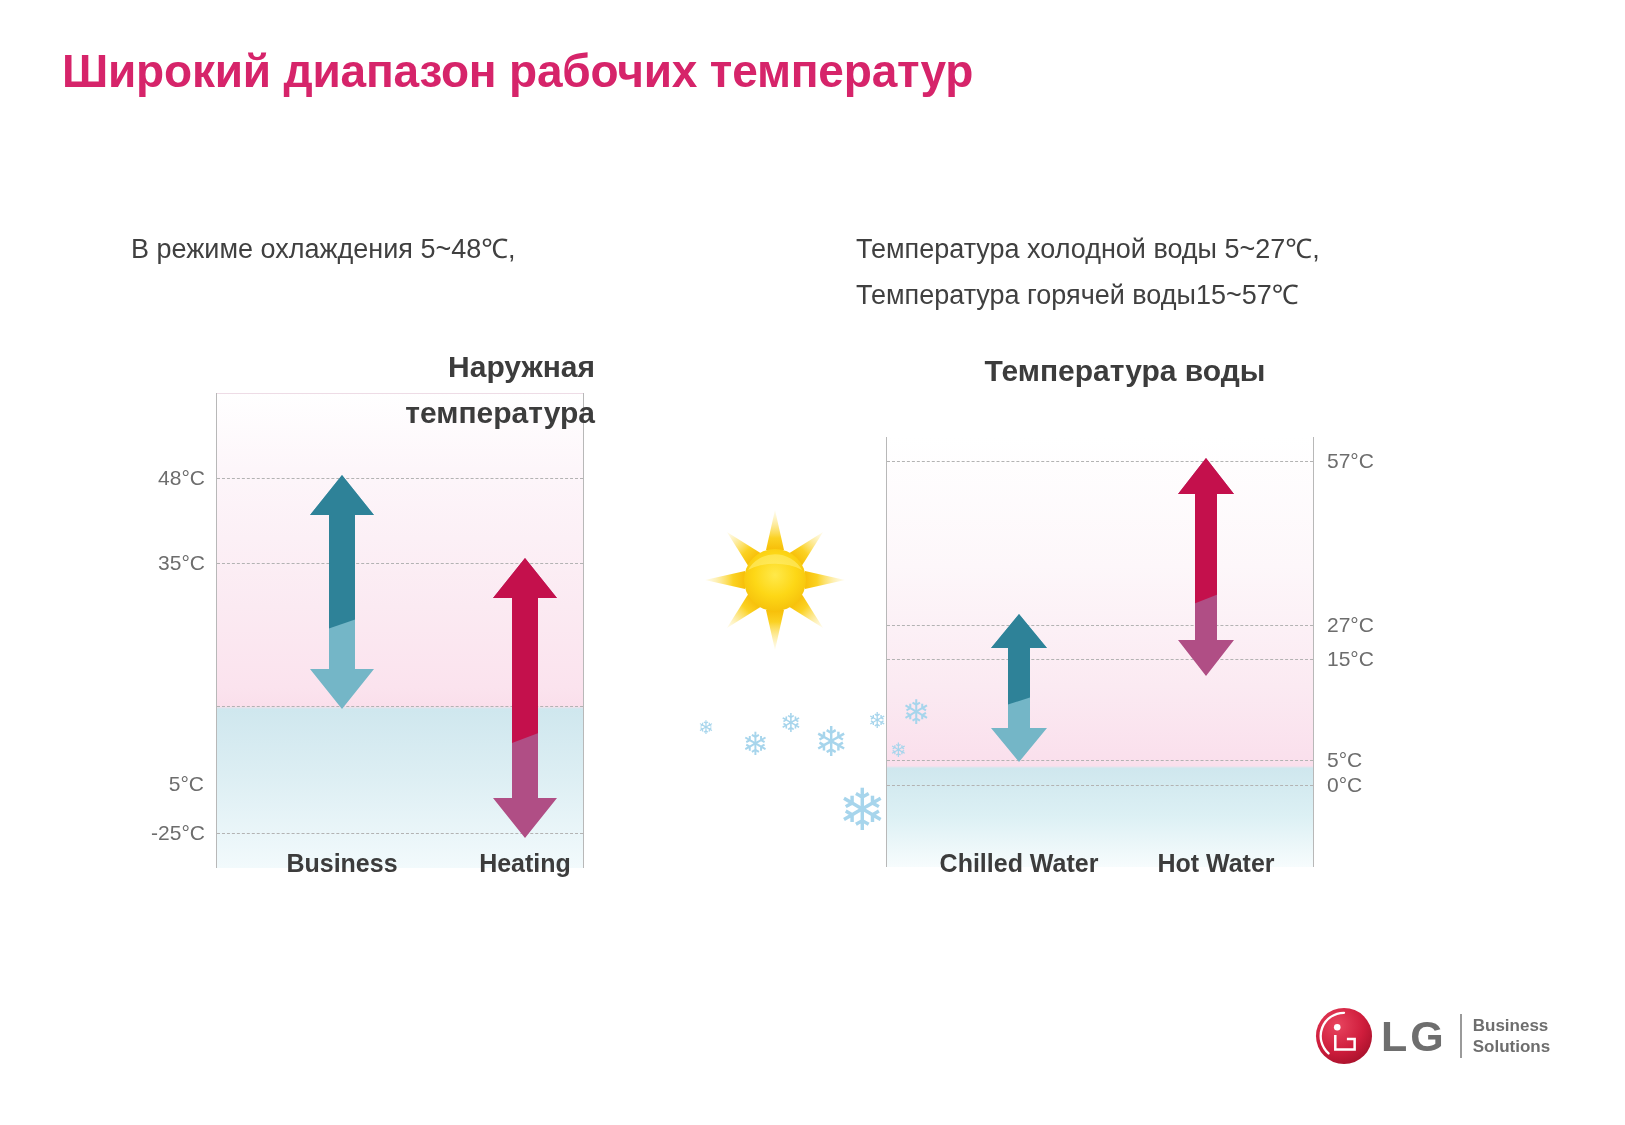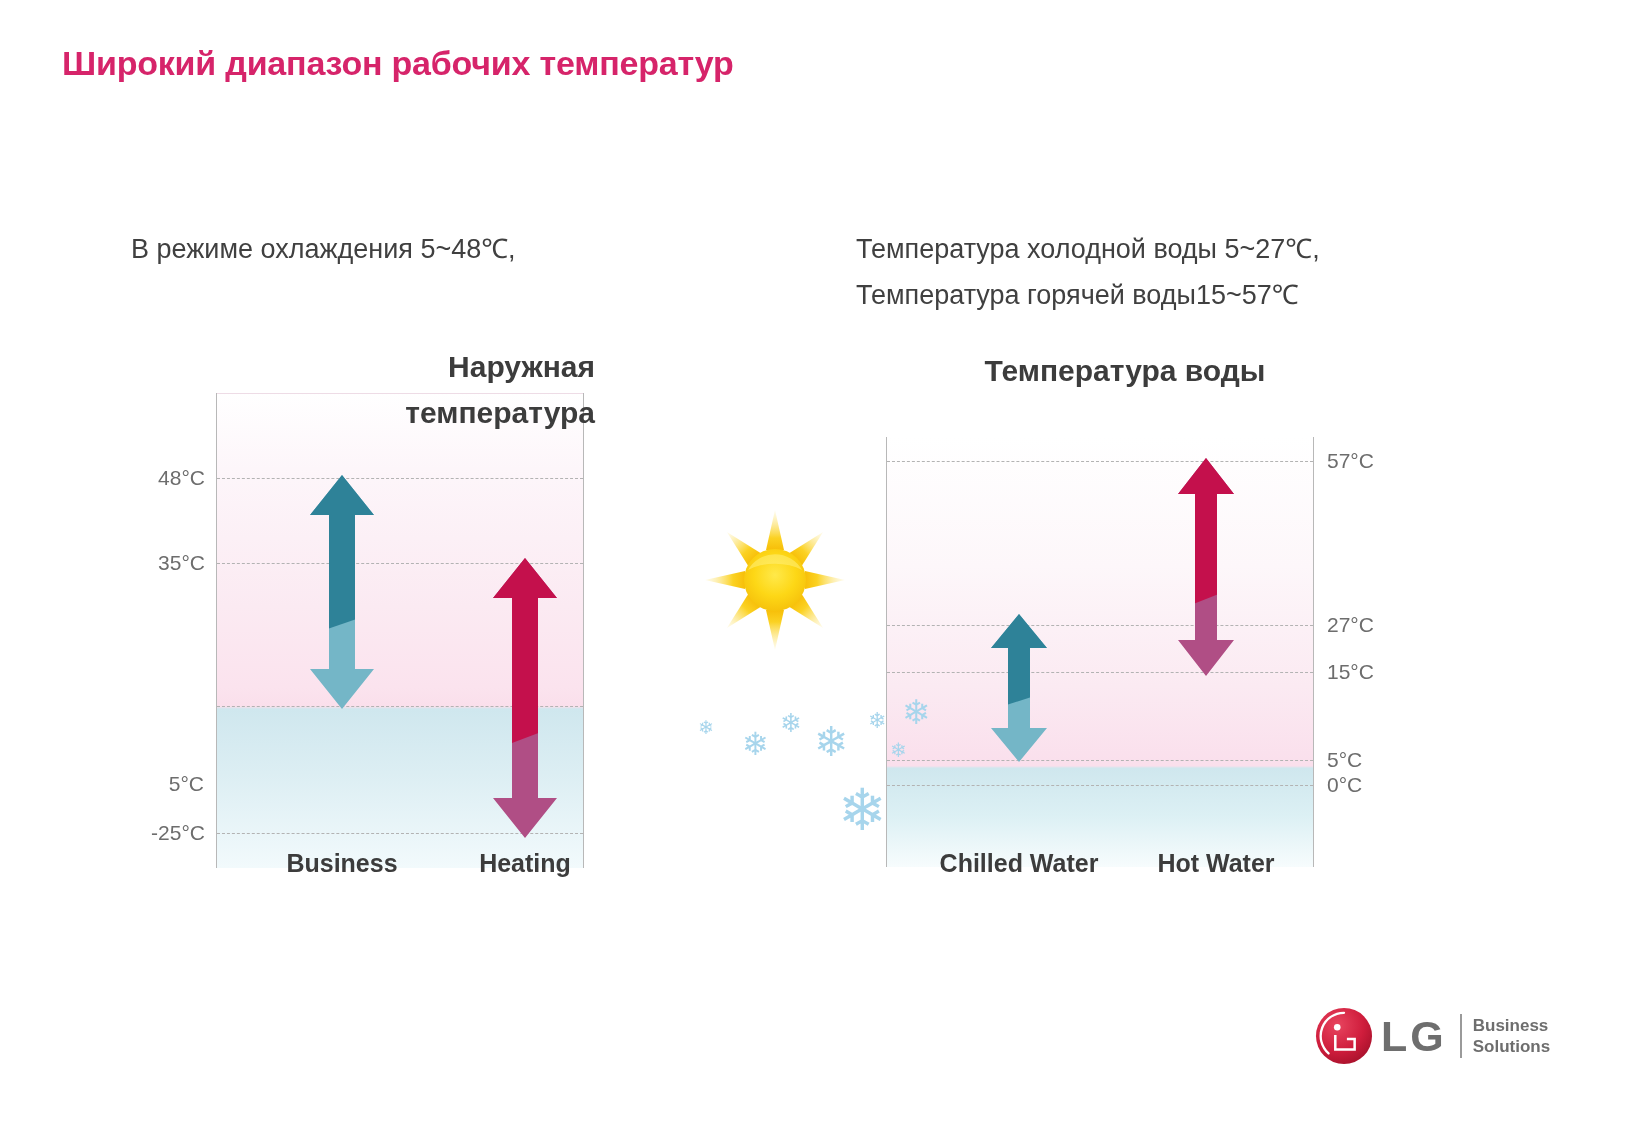--- a/index.html
+++ b/index.html
@@ -14,21 +14,21 @@
     overflow: hidden;
     font-family: "Liberation Sans", sans-serif;
     color: #4a4a4a;
   }
 
   
   #slide-title {
     position: absolute;
     left: 62px;
     top: 44px;
-    font-size: 34px;
+    font-size: 46px;
     font-weight: bold;
     color: #d6246a;
     letter-spacing: -0.2px;
     white-space: nowrap;
   }
 
   
   .caption {
     position: absolute;
     font-size: 27px;
@@ -276,21 +276,21 @@
   <div class="panel-bg"></div>
   <div class="panel-border-left"></div>
   <div class="panel-border-right"></div>
 
   <div class="gridline inside" style="top:24px;">
     <span class="tick-label tick-right" style="top:-13px;">57°C</span>
   </div>
   <div class="gridline inside" style="top:188px;">
     <span class="tick-label tick-right" style="top:-13px;">27°C</span>
   </div>
-  <div class="gridline inside" style="top:235px;">
+  <div class="gridline inside" style="top:222px;">
     <span class="tick-label tick-right" style="top:-13px;">15°C</span>
   </div>
   <div class="gridline inside" style="top:323px;">
     <span class="tick-label tick-right" style="top:-13px;">5°C</span>
   </div>
   <div class="gridline inside" style="top:348px;">
     <span class="tick-label tick-right" style="top:-13px;">0°C</span>
   </div>
 
   <div class="arrow" style="left:105px; top:177px;">

